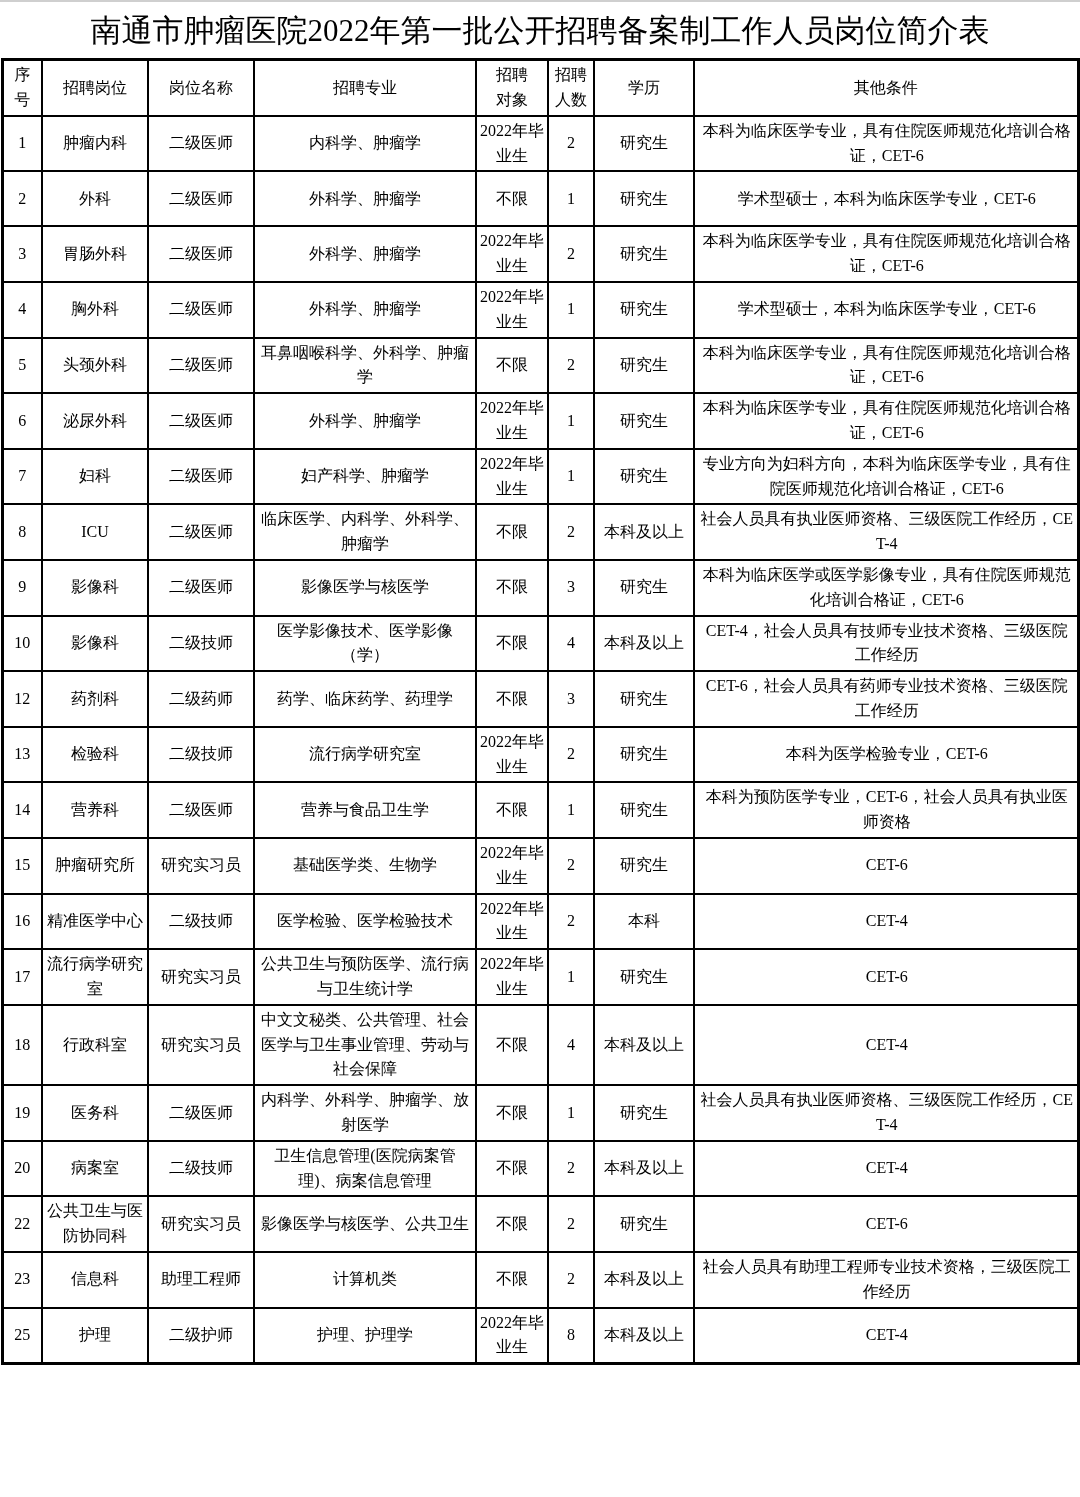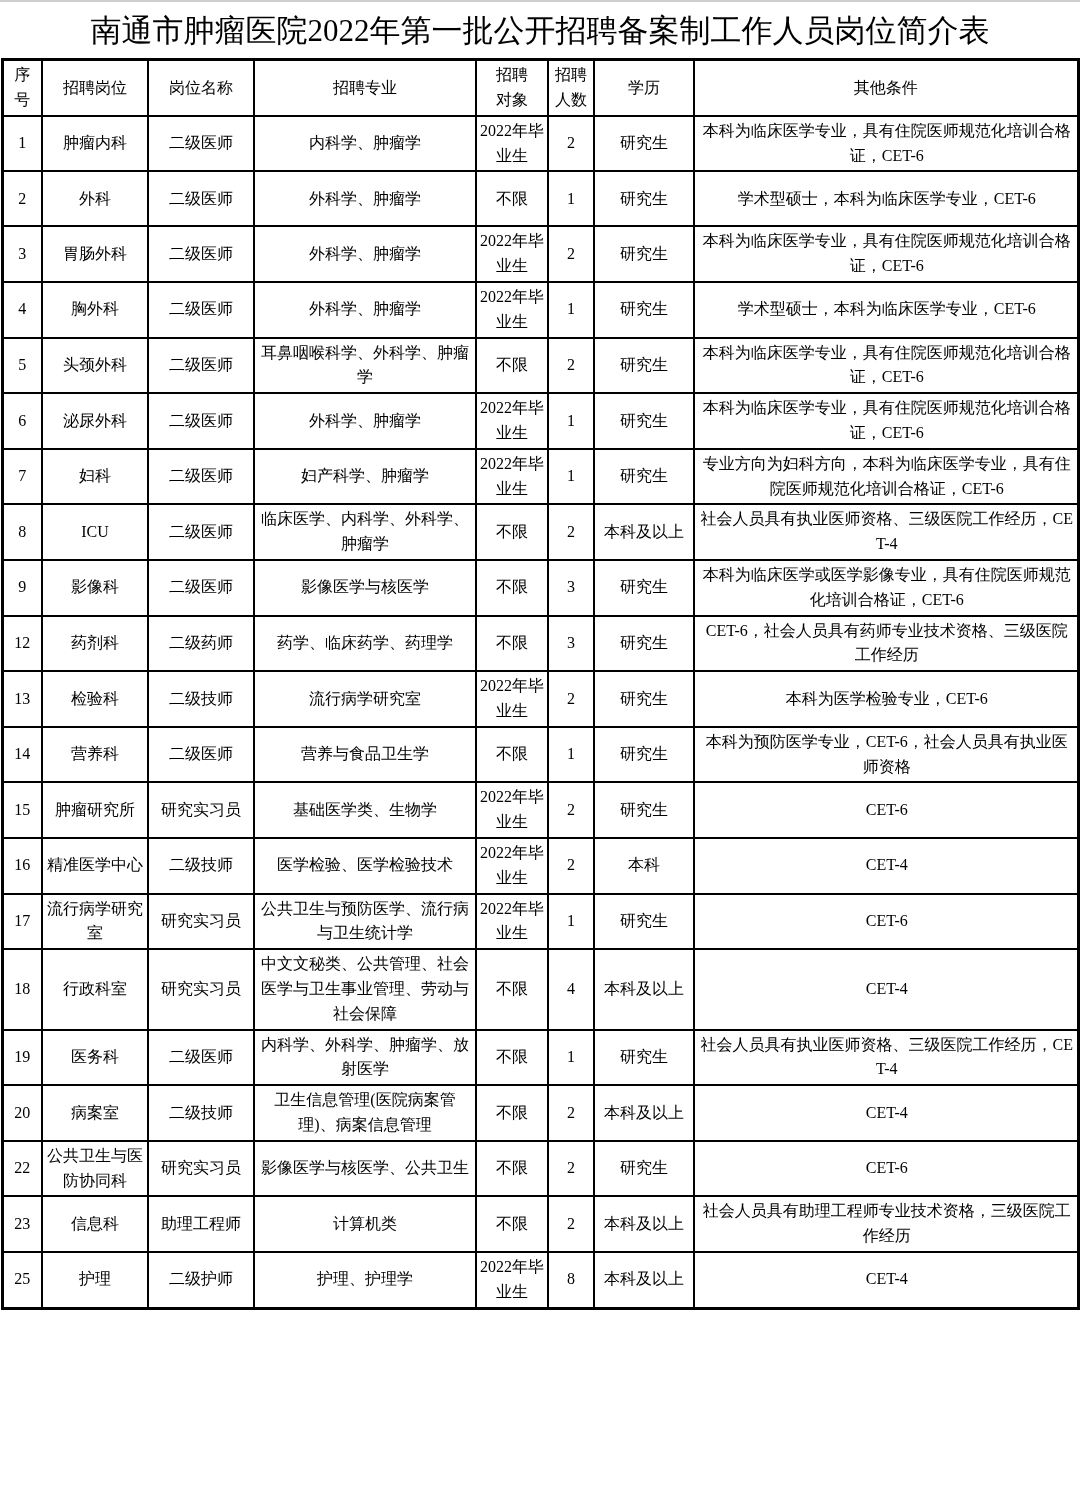--- a/index.html
+++ b/index.html
@@ -174,20 +174,30 @@
           <td class="col-0">9</td>
           <td class="col-1">影像科</td>
           <td class="col-2">二级医师</td>
           <td class="col-3">影像医学与核医学</td>
           <td class="col-4">不限</td>
           <td class="col-5">3</td>
           <td class="col-6">研究生</td>
           <td class="col-7">本科为临床医学或医学影像专业，具有住院医师规范化培训合格证，CET-6</td>
         </tr>
         <tr>
+          <td class="col-0">10</td>
+          <td class="col-1">影像科</td>
+          <td class="col-2">二级技师</td>
+          <td class="col-3">医学影像技术、医学影像（学）</td>
+          <td class="col-4">不限</td>
+          <td class="col-5">4</td>
+          <td class="col-6">本科及以上</td>
+          <td class="col-7">CET-4，社会人员具有技师专业技术资格、三级医院工作经历</td>
+        </tr>
+        <tr>
           <td class="col-0">12</td>
           <td class="col-1">药剂科</td>
           <td class="col-2">二级药师</td>
           <td class="col-3">药学、临床药学、药理学</td>
           <td class="col-4">不限</td>
           <td class="col-5">3</td>
           <td class="col-6">研究生</td>
           <td class="col-7">CET-6，社会人员具有药师专业技术资格、三级医院工作经历</td>
         </tr>
         <tr>

